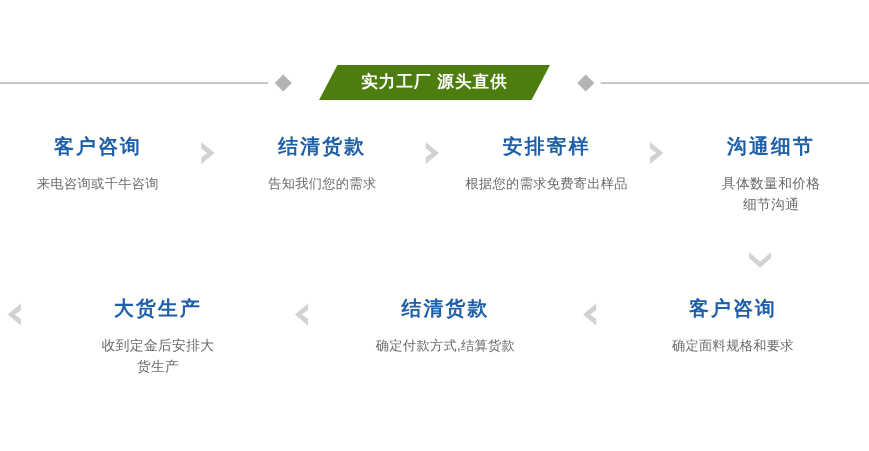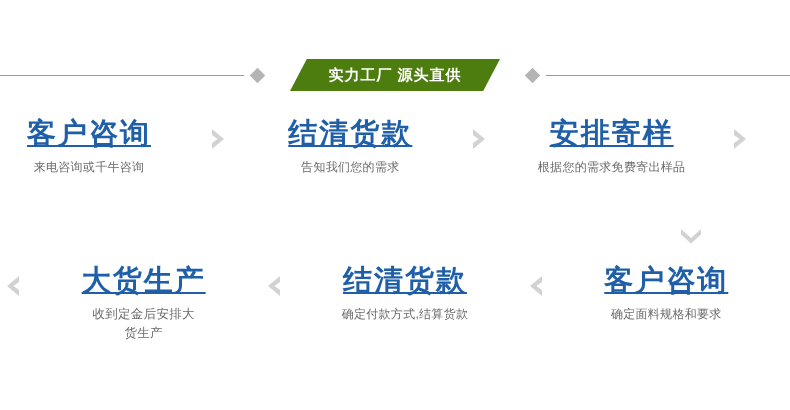--- a/index.html
+++ b/index.html
@@ -99,27 +99,26 @@
   }
   .row-1 { top: 115px; }
   .row-2 { top: 262px; }
 
   .step {
     width: 178px;
     text-align: center;
     flex: 0 0 auto;
   }
   .step-title {
-    font-size: 29px;
+    font-size: 18px;
     font-weight: bold;
     color: #1f5fa8;
     letter-spacing: 2px;
     line-height: 36px;
     white-space: nowrap;
-    text-decoration: underline;
   }
   .step-desc {
     margin-top: 7px;
     font-size: 12.5px;
     color: #6a6a6a;
     line-height: 19px;
     letter-spacing: 0.3px;
   }
   .step-desc.wide { white-space: nowrap; font-size: 12px; }
 
@@ -193,20 +192,24 @@
       <div class="step-title">安排寄样</div>
       <div class="step-desc wide">根据您的需求免费寄出样品</div>
     </div>
 
     <div class="chev">
       <svg width="22" height="26" viewBox="0 0 22 26" aria-hidden="true">
         <path d="M3 3 L15 13 L3 23 L3 17 L8.5 13 L3 9 Z" fill="#d2d2d2"></path>
       </svg>
     </div>
 
+    <div class="step">
+      <div class="step-title">沟通细节</div>
+      <div class="step-desc">具体数量和价格<br>细节沟通</div>
+    </div>
 
     <div class="spacer-end"></div>
   </div>
 
   <div class="down-chev">
     <svg width="26" height="18" viewBox="0 0 26 18" aria-hidden="true">
       <path d="M3 3 L13 12 L23 3 L23 8.5 L13 17.5 L3 8.5 Z" fill="#d2d2d2"></path>
     </svg>
   </div>
 

